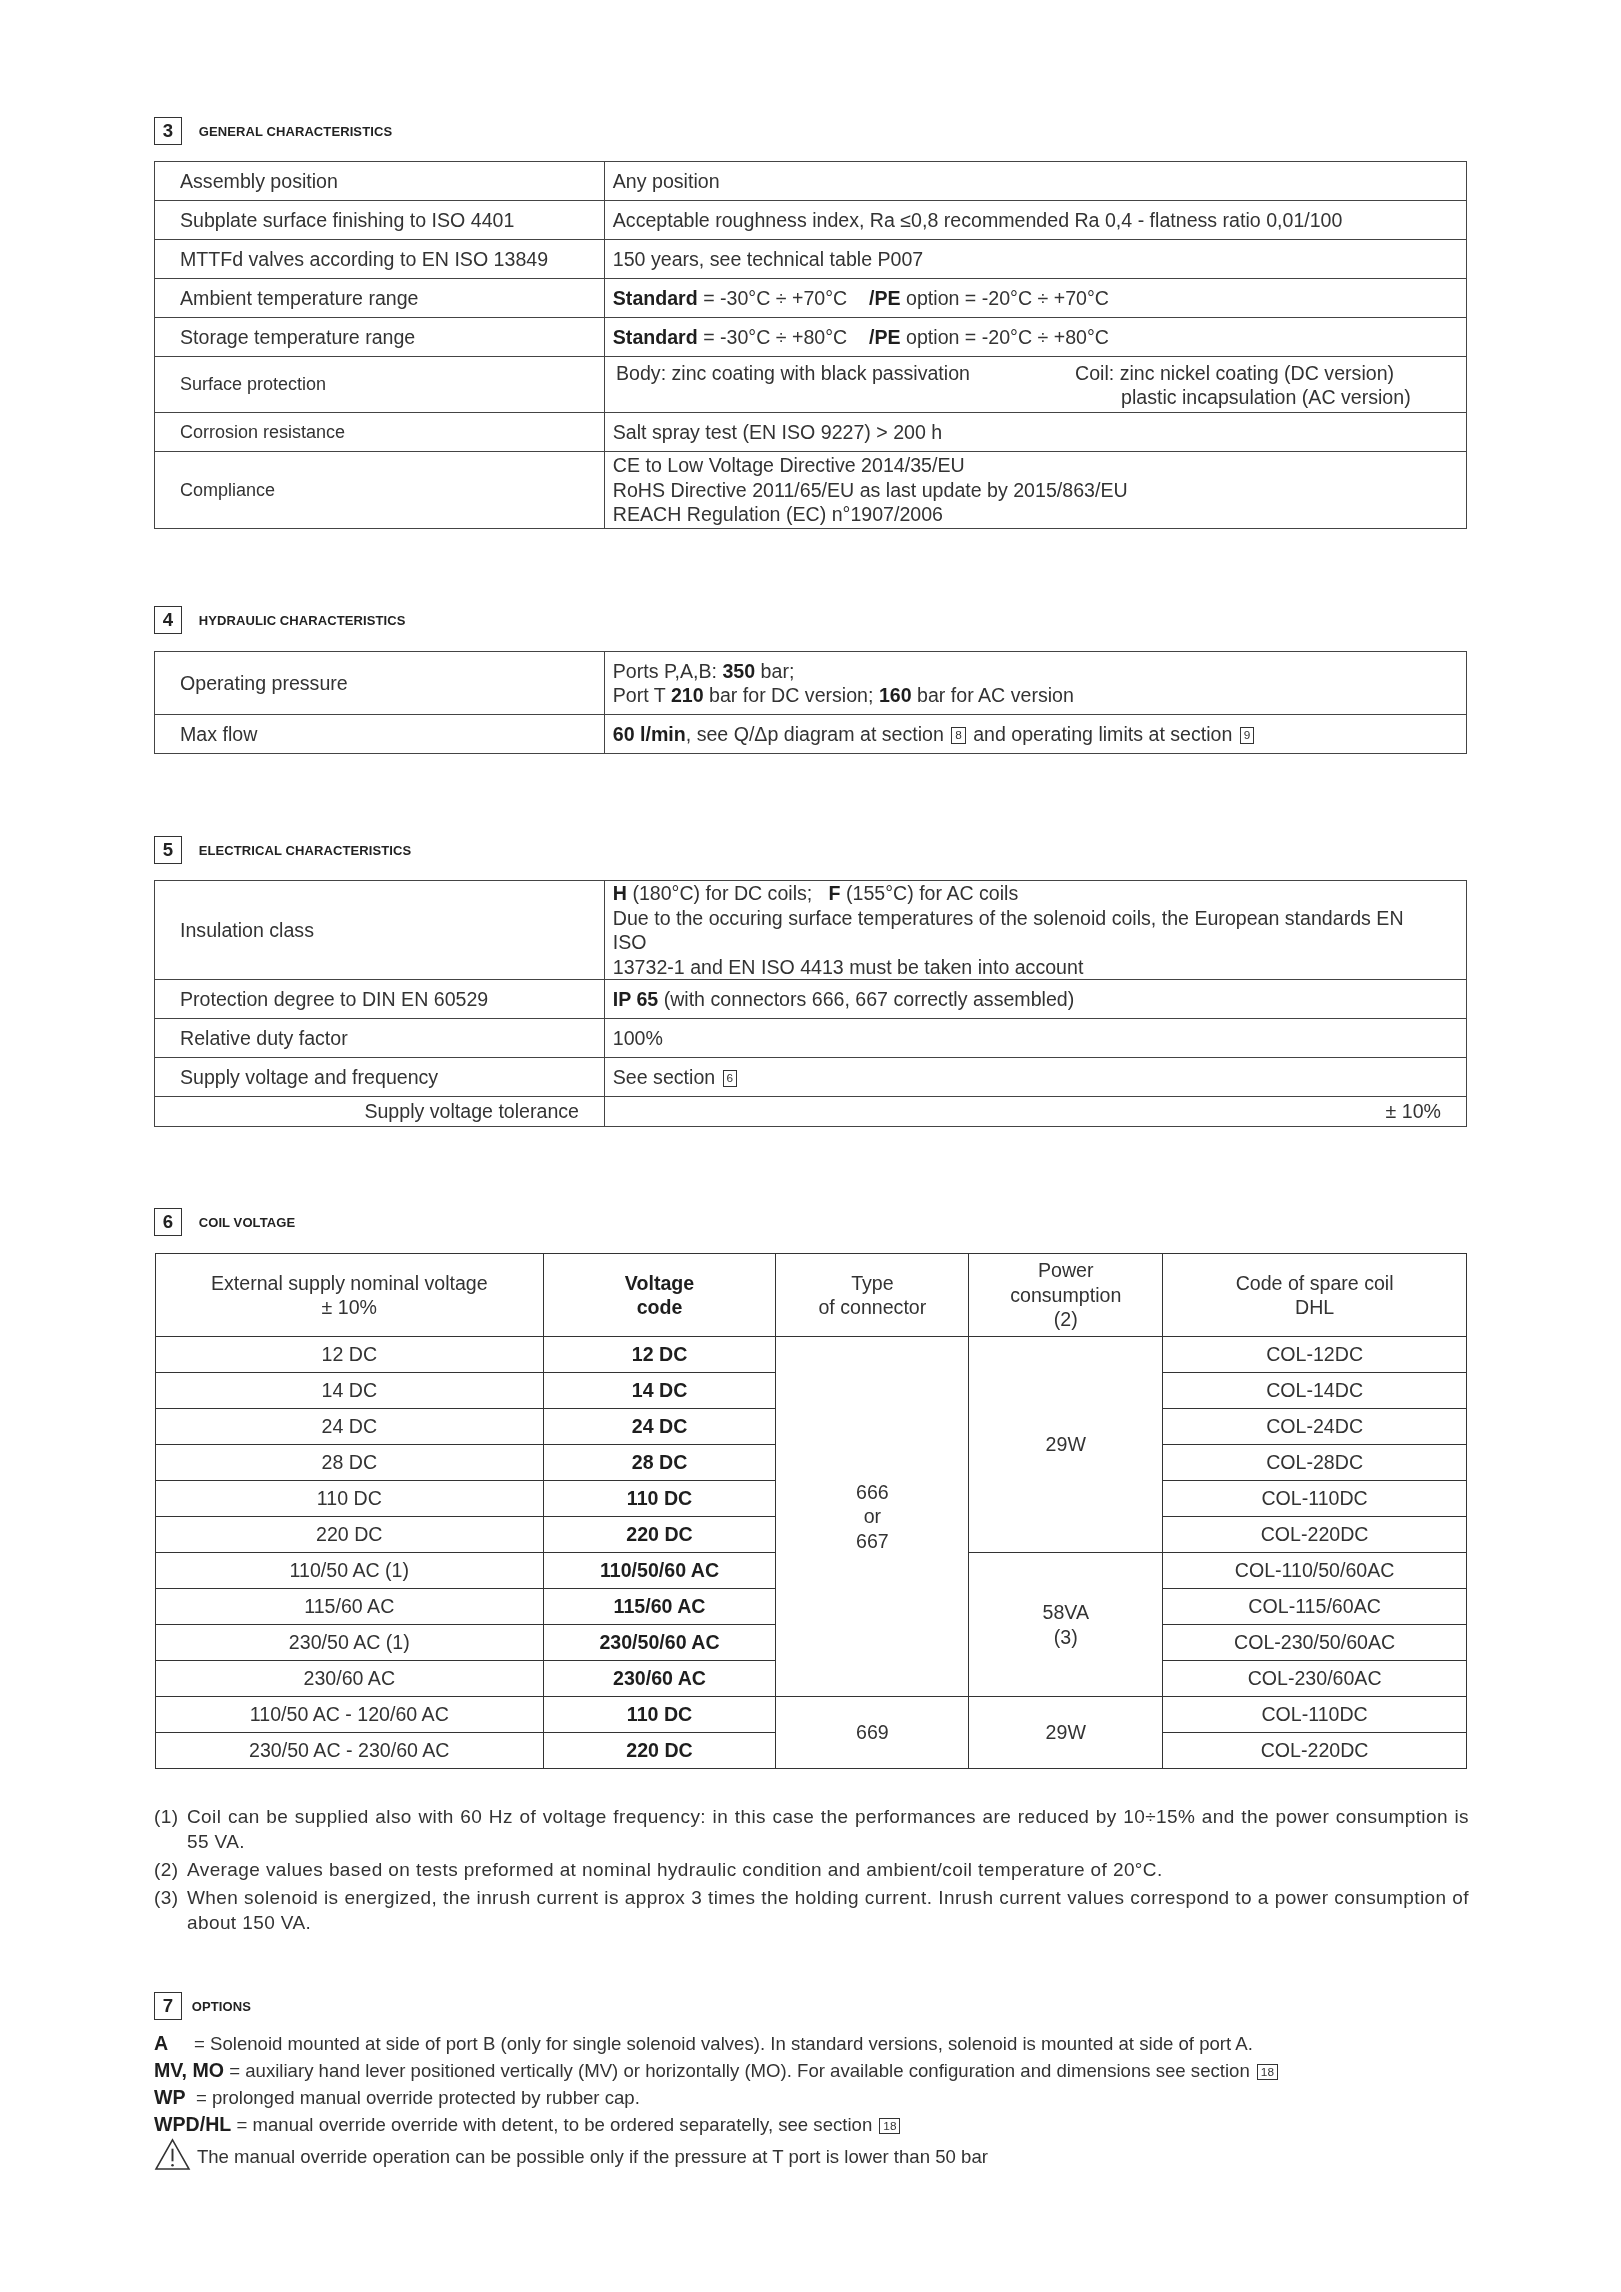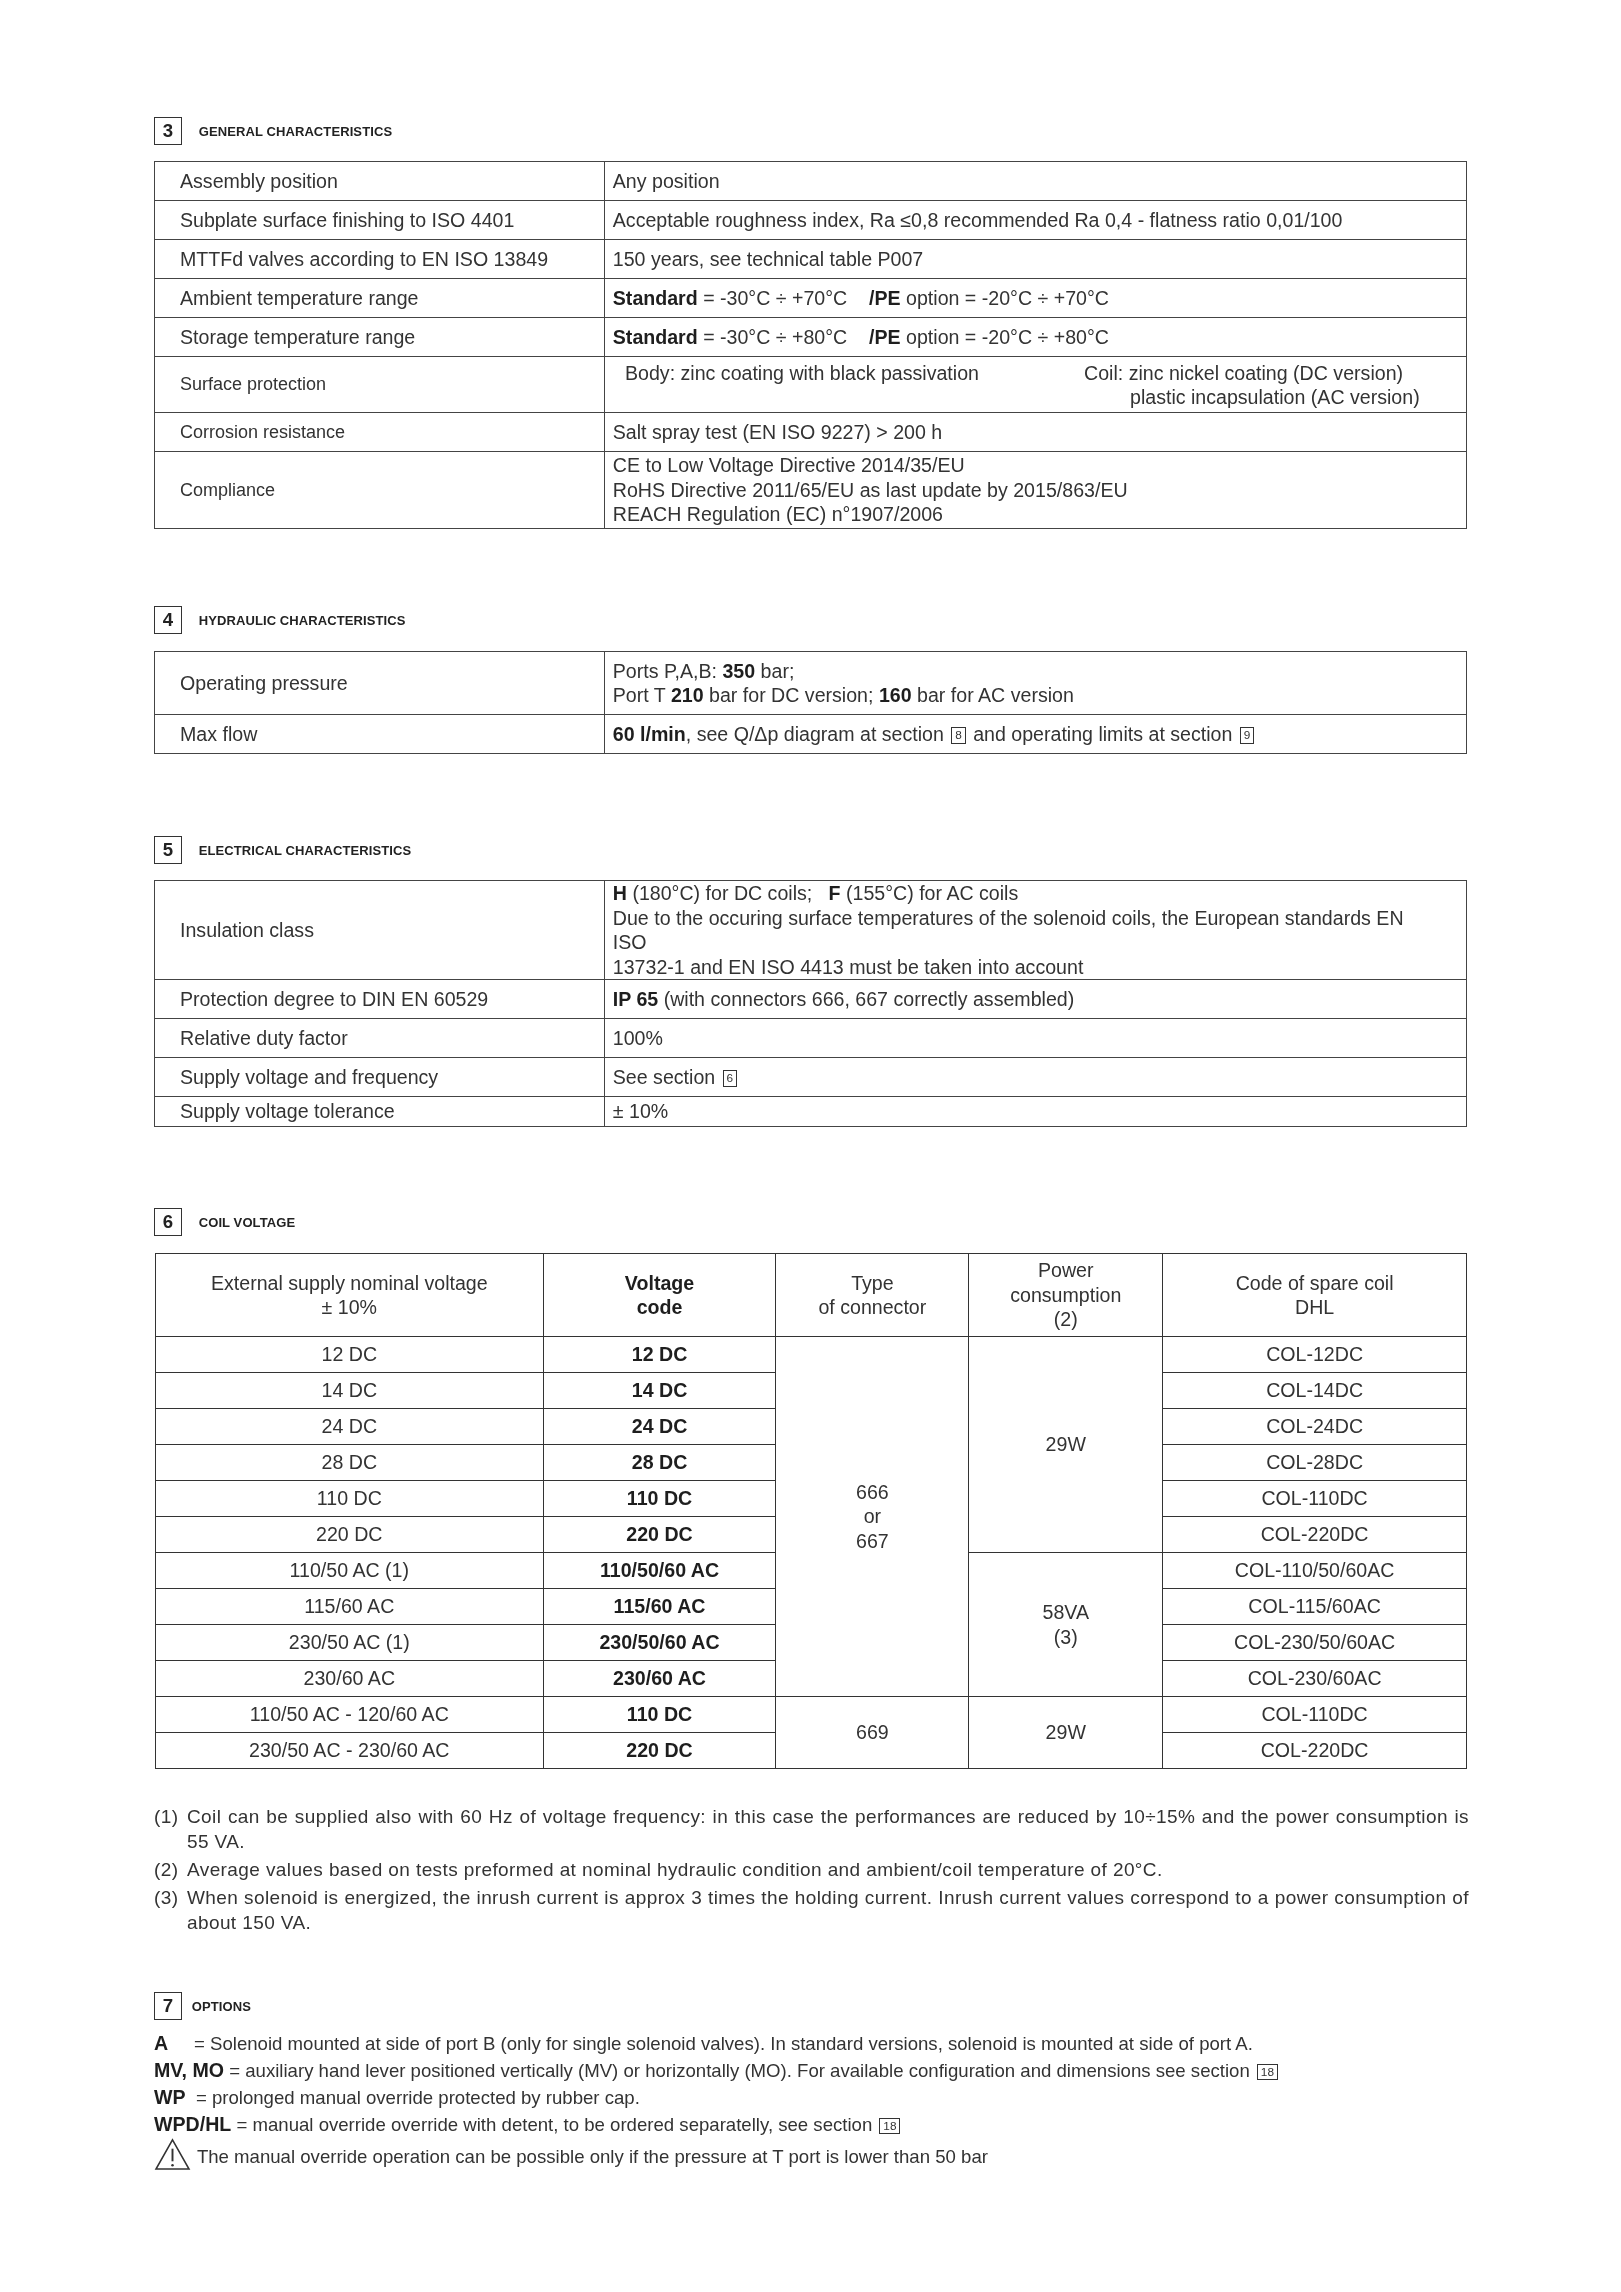--- a/index.html
+++ b/index.html
@@ -79,21 +79,21 @@
   <tr style="height:39px;">
     <td class="k">Ambient temperature range</td>
     <td class="v"><b>Standard</b><span> = -30°C ÷ +70°C</span>&nbsp;&nbsp;&nbsp;&nbsp;<b>/PE</b><span> option = -20°C ÷ +70°C</span></td>
   </tr>
   <tr style="height:39px;">
     <td class="k">Storage temperature range</td>
     <td class="v"><b>Standard</b><span> = -30°C ÷ +80°C</span>&nbsp;&nbsp;&nbsp;&nbsp;<b>/PE</b><span> option = -20°C ÷ +80°C</span></td>
   </tr>
   <tr style="height:55px;">
     <td class="k small">Surface protection</td>
-    <td class="v" style="padding:0 20px;">
+    <td class="v" style="padding:0 11px;">
       <div class="surf-wrap">
         <span class="surf-body">Body: zinc coating with black passivation</span>
         <span class="surf-coil">Coil: zinc nickel coating (DC version)</span>
         <span class="surf-coil2">plastic incapsulation (AC version)</span>
       </div>
     </td>
   </tr>
   <tr style="height:39px;">
     <td class="k small">Corrosion resistance</td>
     <td class="v">Salt spray test (EN ISO 9227) &gt; 200 h</td>
@@ -150,21 +150,21 @@
     <td class="v"><b>IP 65</b><span> (with connectors 666, 667 correctly assembled)</span></td>
   </tr>
   <tr style="height:39px;">
     <td class="k">Relative duty factor</td>
     <td class="v">100%</td>
   </tr>
   <tr style="height:39px;">
     <td class="k">Supply voltage and frequency</td>
     <td class="v"><span>See section </span><span class="ref">6</span></td>
   </tr>
-  <tr style="height:30px;">
+  <tr style="height:30px;text-align:right;">
     <td class="k">Supply voltage tolerance</td>
     <td class="v">± 10%</td>
   </tr>
 </tbody>
   </table>
 
 <div class="sec-head" style="top:1207px;">
   <div class="sec-num">6</div>
   <div class="sec-title">COIL VOLTAGE</div>
 </div>

